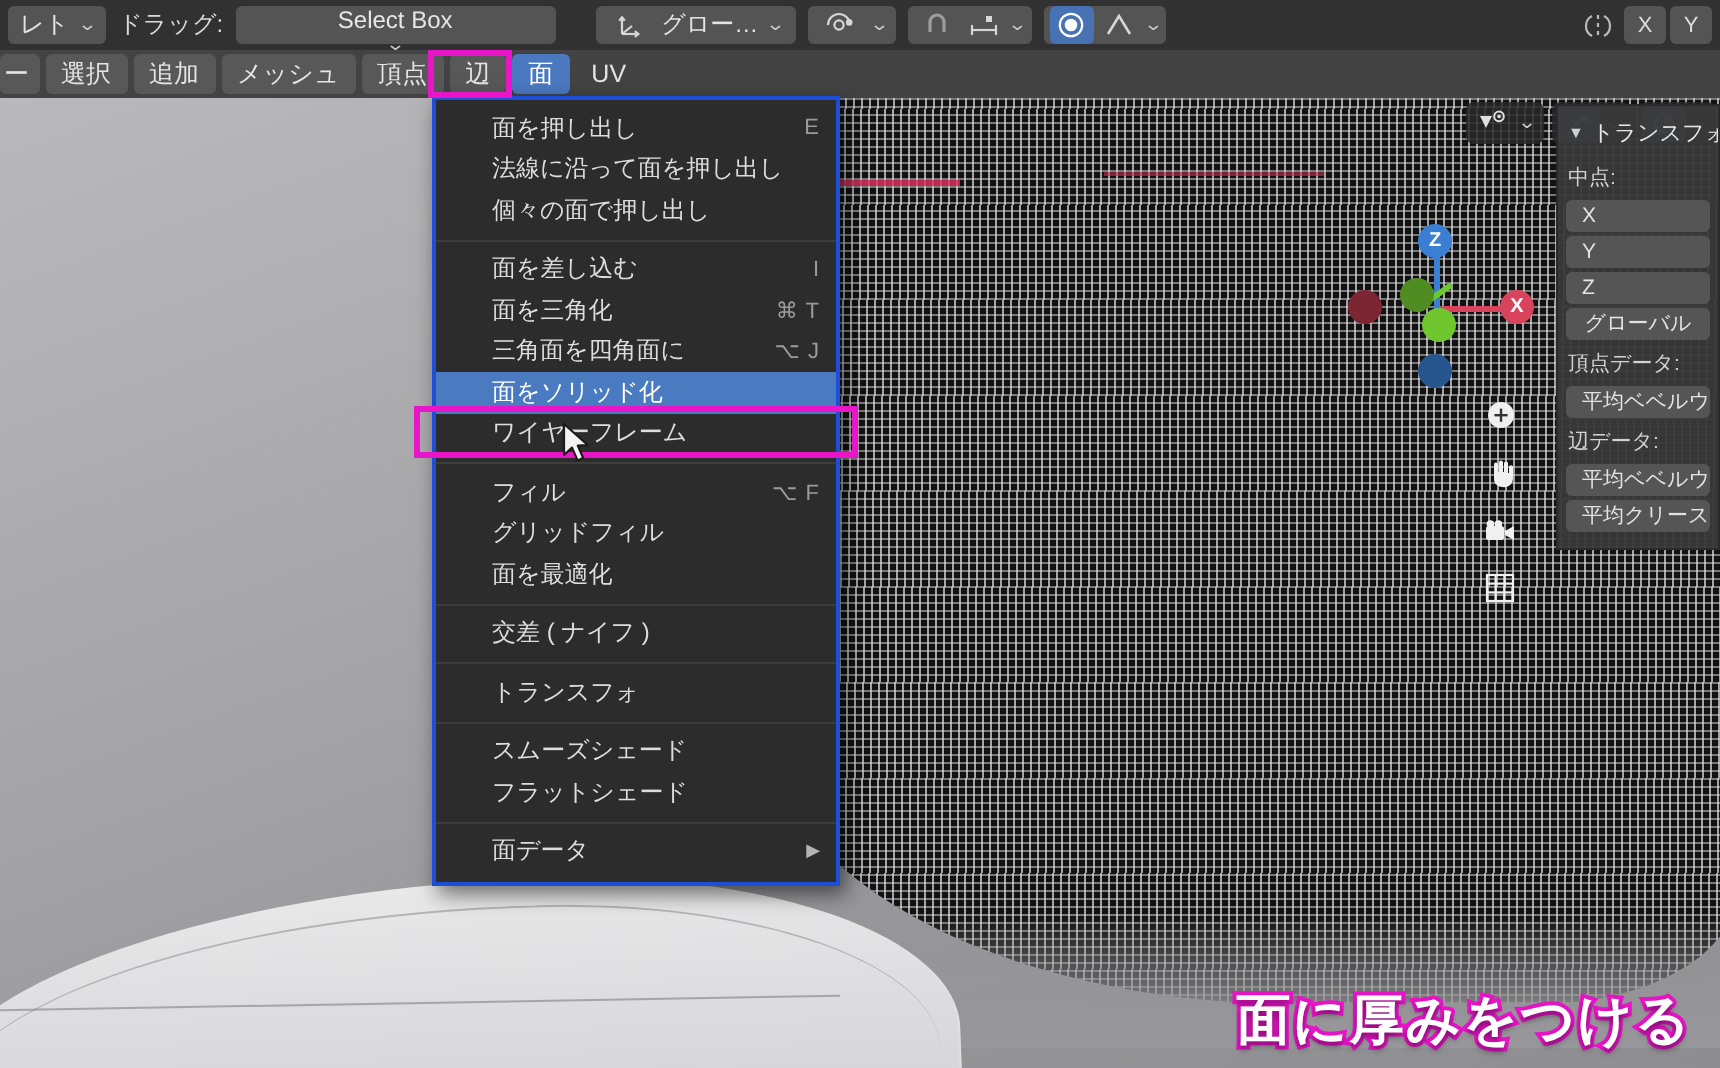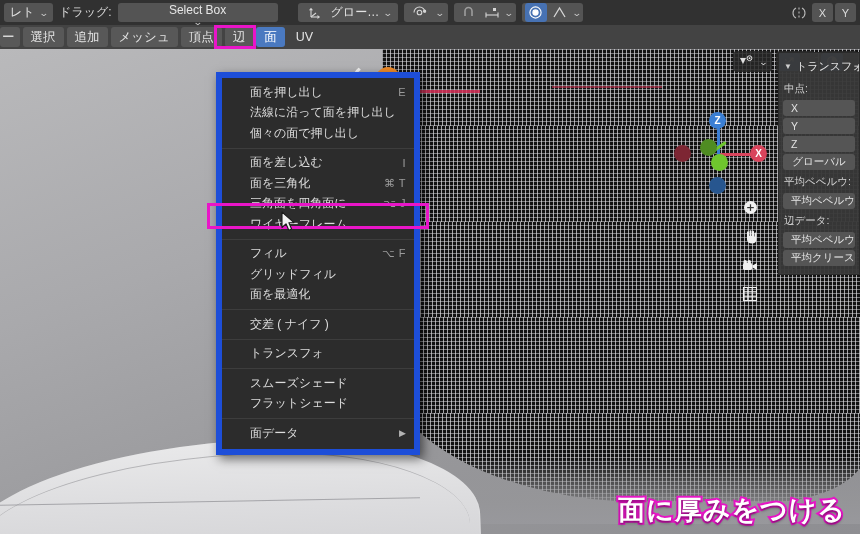--- a/index.html
+++ b/index.html
@@ -288,25 +288,24 @@
     overflow: hidden;
   }
   .np-field.center { justify-content: center; padding-left: 0; text-align: right; }
 
   
   .dropdown {
     position: absolute;
     left: 216px; top: 48px;
     width: 204px;
     background: #2c2c2c;
-    border: 6px solid #1d4ed8;
+    border: 2px solid #1d4ed8;
     box-shadow: 3px 4px 10px rgba(0,0,0,0.55);
     padding: 4px 0 5px 0;
     z-index: 30;
-    margin-top: 24px;
   }
   .dd-item {
     height: 20.5px;
     display: flex; align-items: center;
     padding-left: 28px;
     padding-right: 8px;
     color: #dddddd;
     font-size: 12px;
     white-space: nowrap;
     position: relative;
@@ -585,21 +584,21 @@
   <div class="npanel">
     <div class="np-header">
       <span class="np-tri">▼</span>
       <span>トランスフォ</span>
     </div>
     <div class="np-label">中点:</div>
     <div class="np-field">X</div>
     <div class="np-field">Y</div>
     <div class="np-field">Z</div>
     <div class="np-field center">グローバル</div>
-    <div class="np-label">平均ベベルウ:</div>
+    <div class="np-label">頂点データ:</div>
     <div class="np-field">平均ベベルウ</div>
     <div class="np-label">辺データ:</div>
     <div class="np-field">平均ベベルウ</div>
     <div class="np-field">平均クリース</div>
   </div>
 
   <div class="dropdown">
 
     <div class="dd-item">
       <span>面を押し出し</span>
@@ -619,20 +618,23 @@
       <span class="dd-short">I</span>
     </div>
     <div class="dd-item">
       <span>面を三角化</span>
       <span class="dd-short">⌘ T</span>
     </div>
     <div class="dd-item">
       <span>三角面を四角面に</span>
       <span class="dd-short">⌥ J</span>
     </div>
+    <div class="dd-item hl">
+      <span>面をソリッド化</span>
+    </div>
     <div class="dd-item">
       <span>ワイヤーフレーム</span>
     </div>
 
     <div class="dd-sep"></div>
 
     <div class="dd-item">
       <span>フィル</span>
       <span class="dd-short">⌥ F</span>
     </div>

